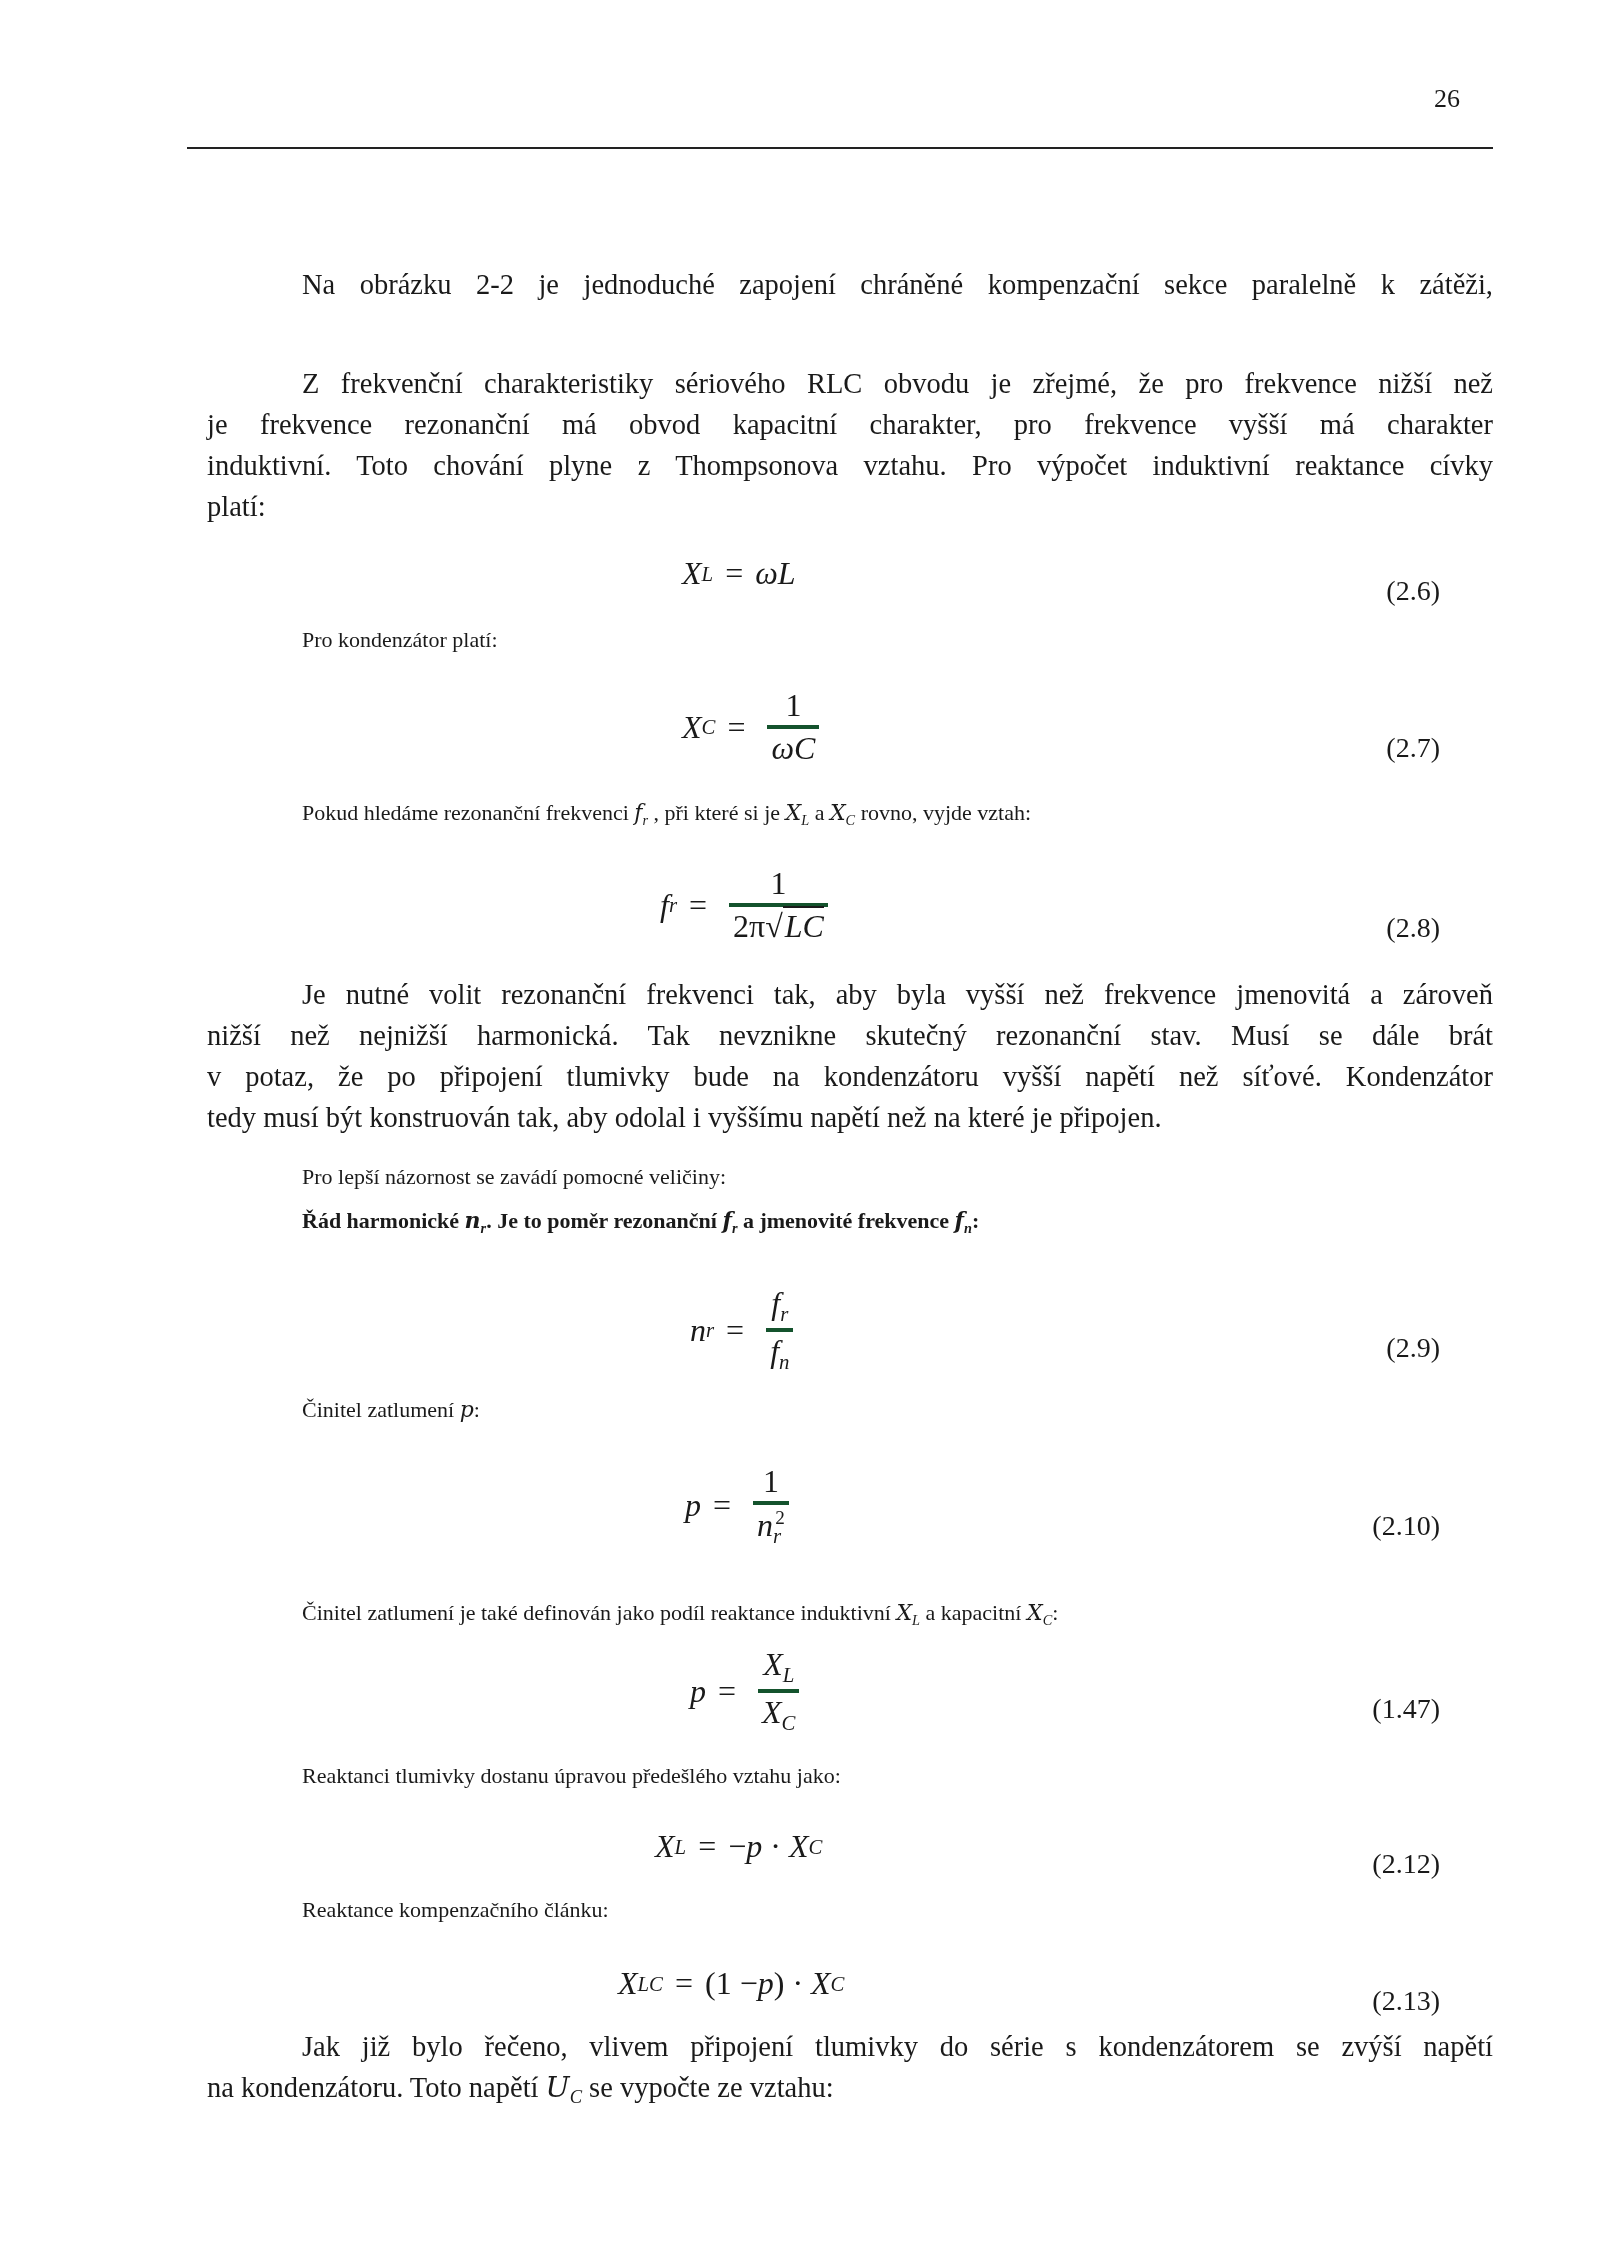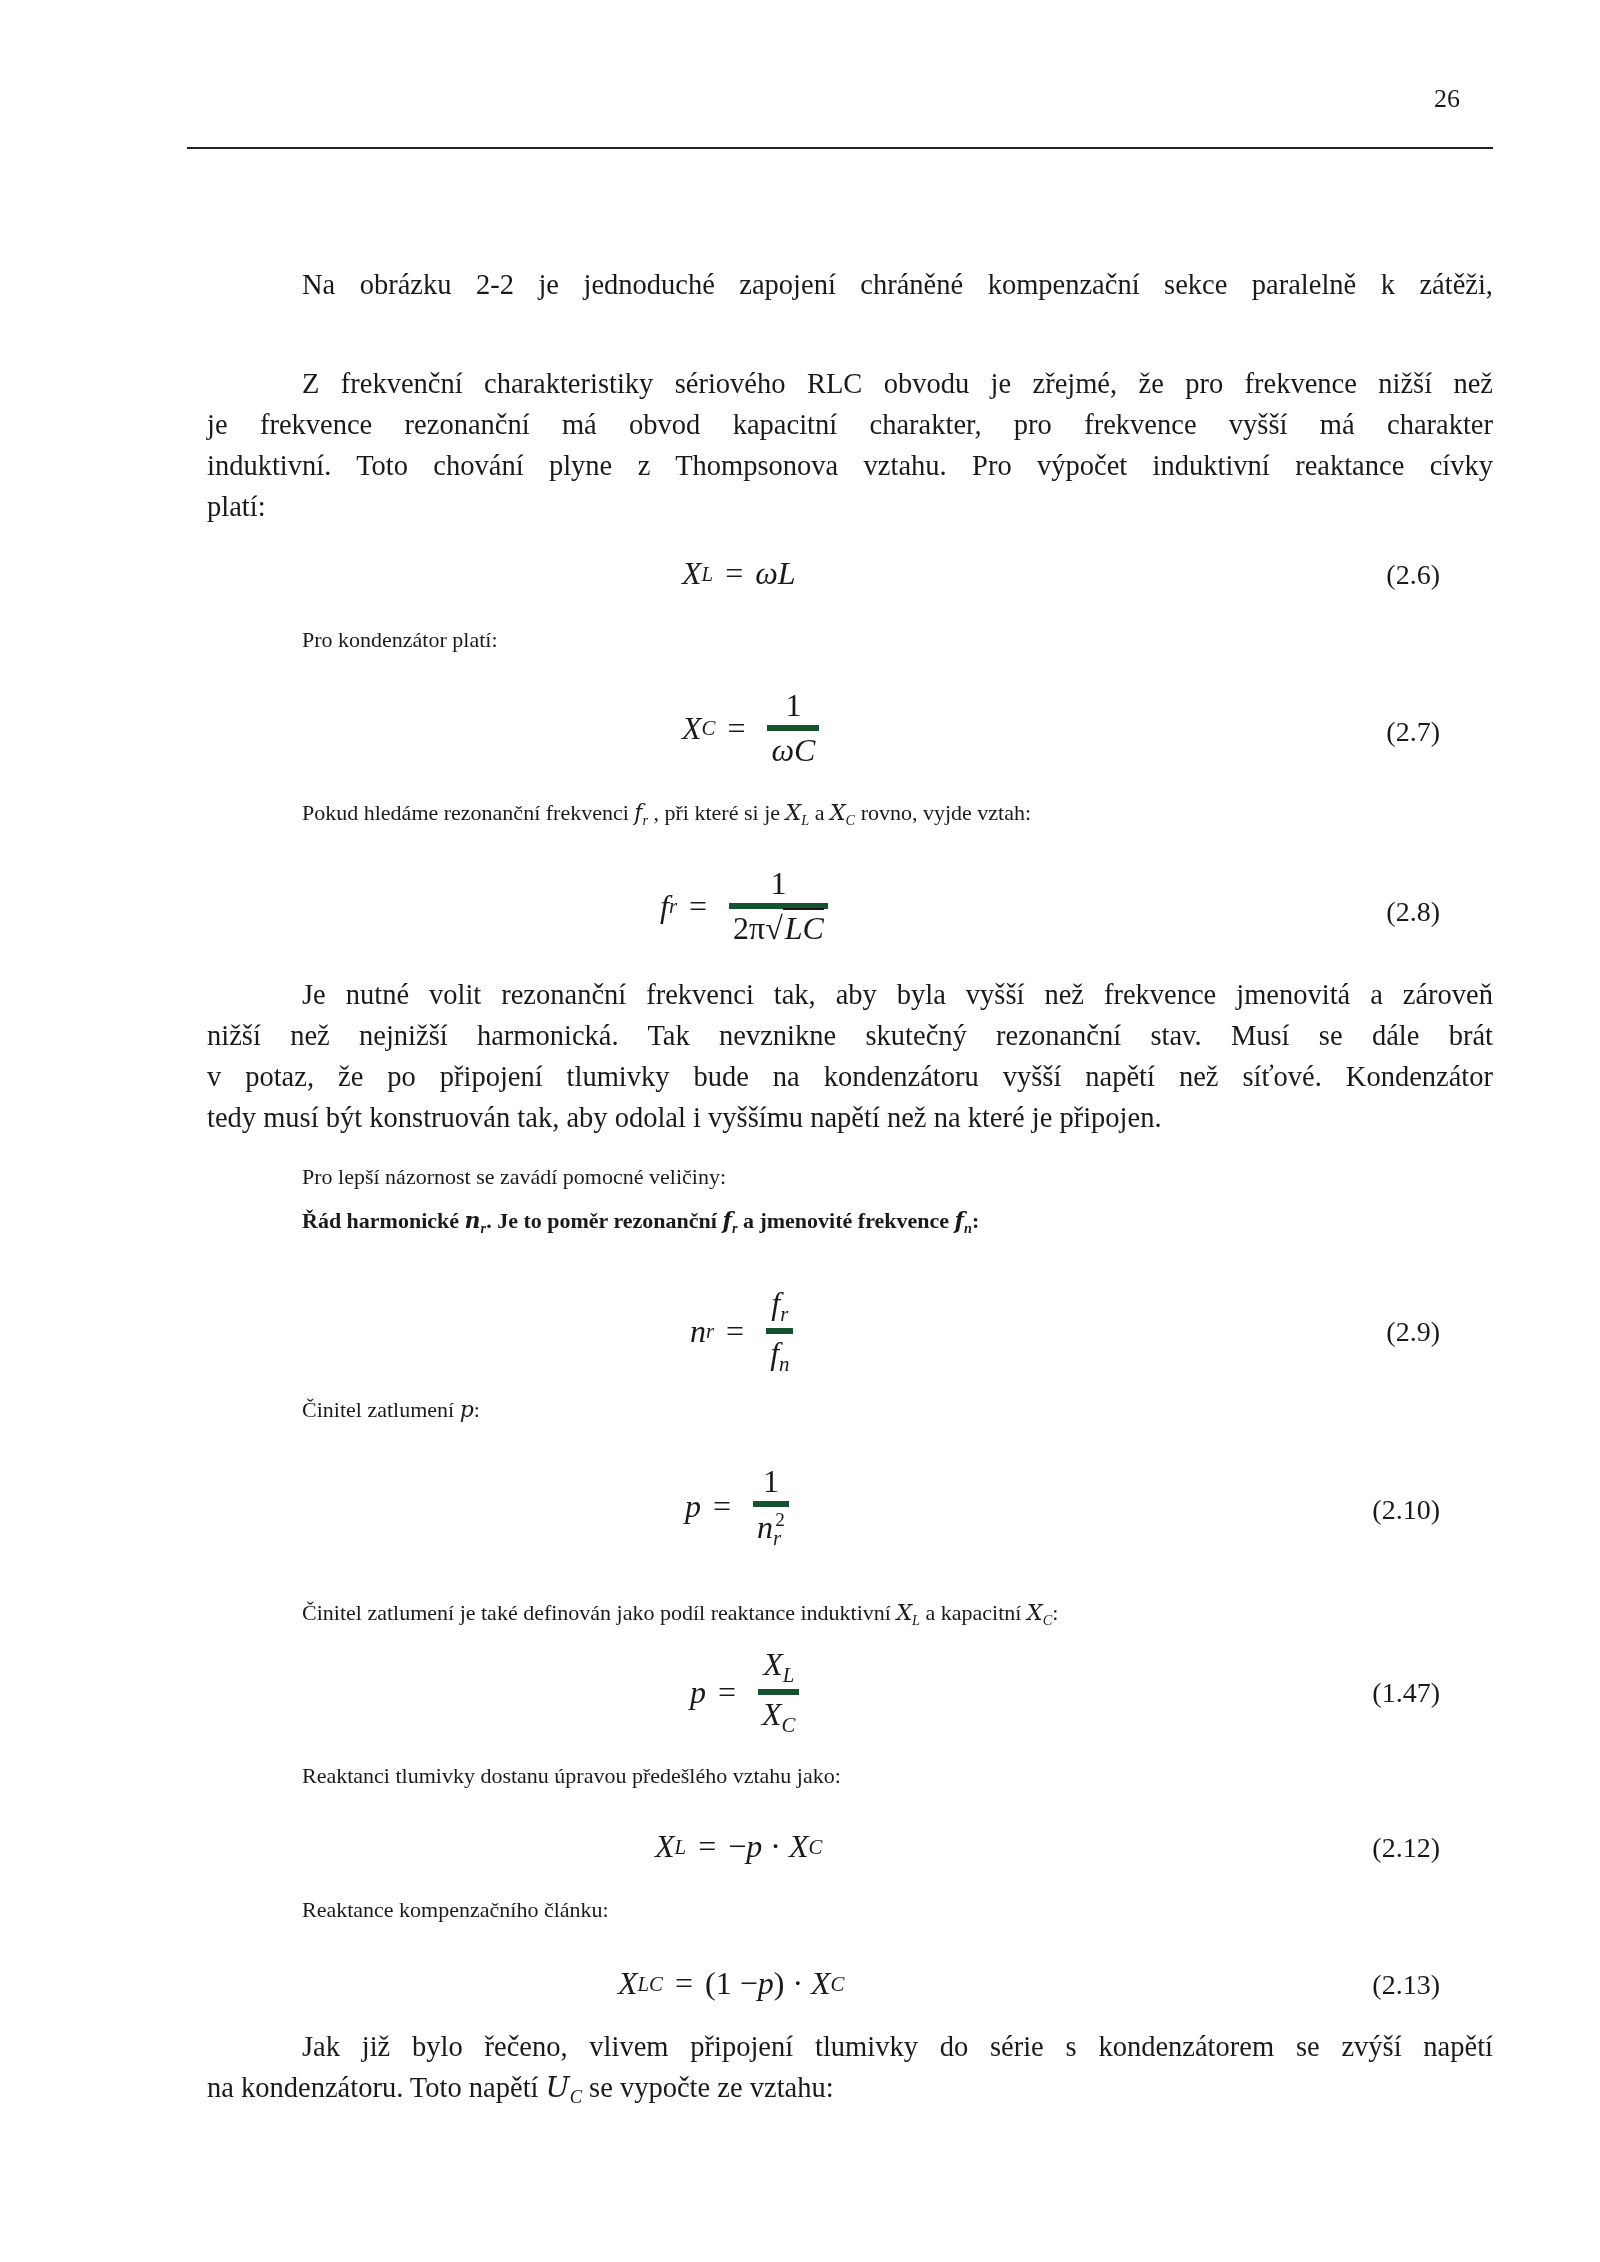--- a/index.html
+++ b/index.html
@@ -10,24 +10,24 @@
   .para { position:absolute; left:207px; width:1286px; font-size:28.5px; line-height:41px;
           text-align:justify; text-align-last:left; }
   .line { display:block; text-align:justify; text-align-last:justify; white-space:nowrap; }
   .line.last { text-align-last:left; }
   .single { position:absolute; left:302px; font-size:22px; line-height:41px; white-space:nowrap; }
   .math { font-family:"DejaVu Serif","Liberation Serif",serif; font-style:italic; }
   .sub { font-size:0.65em; vertical-align:-0.35em; font-style:italic; }
   .eq { position:absolute; left:560px; width:880px; height:90px; }
   .eq-body { position:absolute; display:flex; align-items:center; font-family:"Liberation Serif",serif;
              font-size:32px; font-style:italic; }
-  .eq-num { position:absolute; right:0; font-size:28px; font-style:normal; font-family:"Liberation Serif",serif; }
+  .eq-num { position:absolute; right:0; font-size:28px; font-style:normal; font-family:"Liberation Serif",serif;margin-top:16px; }
   .frac { display:inline-flex; flex-direction:column; align-items:center; margin-left:10px; }
   .frac .num { padding:0 4px 2px 4px; line-height:1.1; }
-  .frac .den { border-top:6px solid #14532d; padding:2px 4px 0 4px; line-height:1.1; }
+  .frac .den { border-top:4px solid #14532d; padding:2px 4px 0 4px; line-height:1.1; }
   .op { font-style:normal; margin:0 12px; }
   .sqrt { border-top:2px solid #1a1a1a; padding-left:2px; }
   .upright { font-style:normal; }
 </style>
 </head>
 <body>
 
 <div class="page-number">26</div>
 <div class="header-rule"></div>
 

